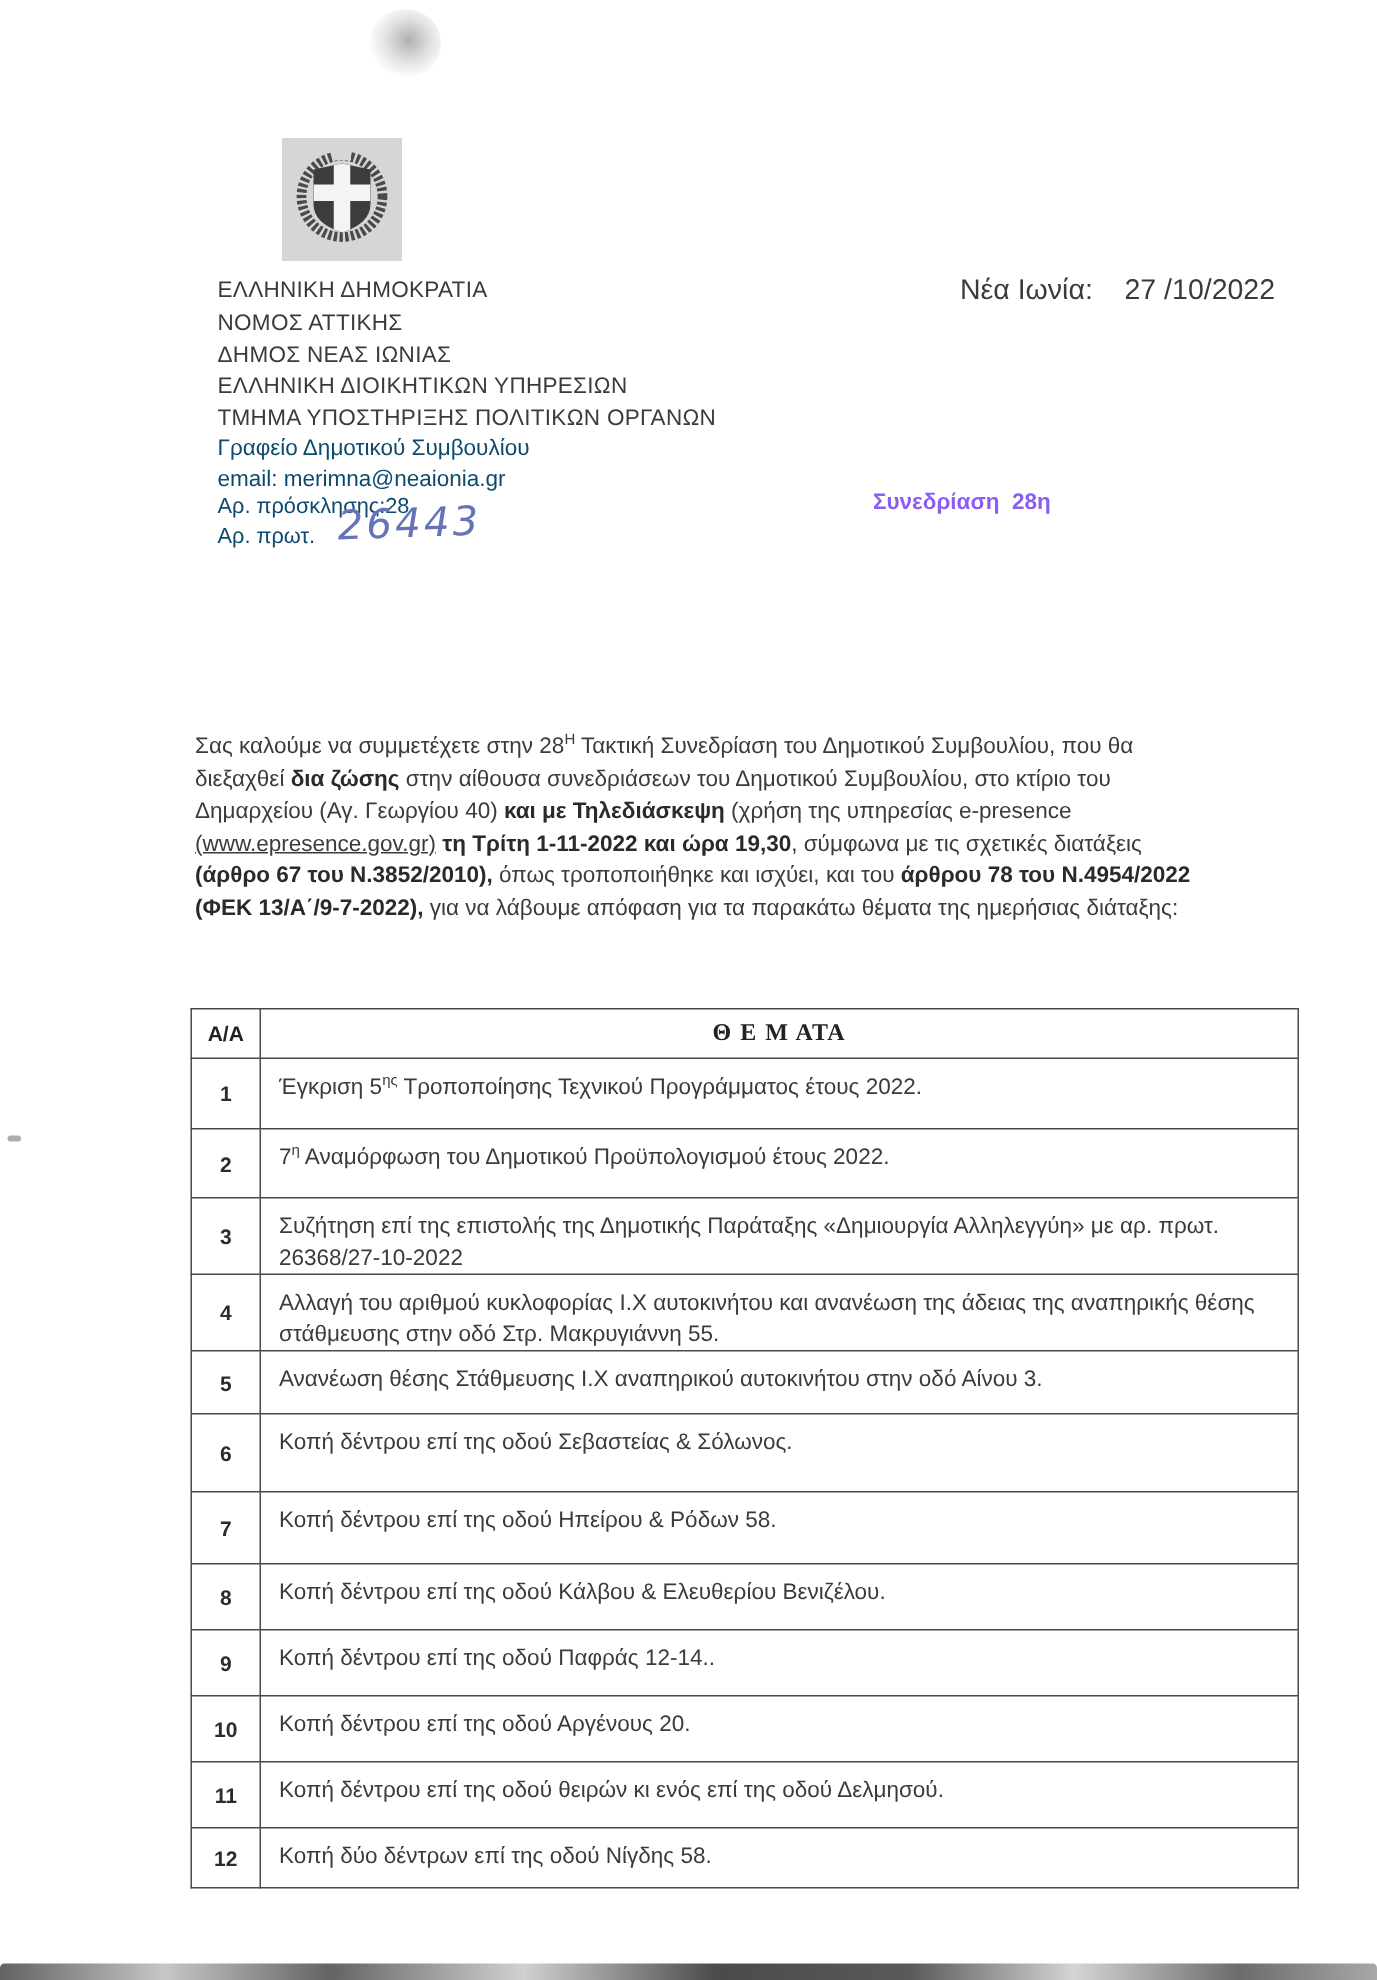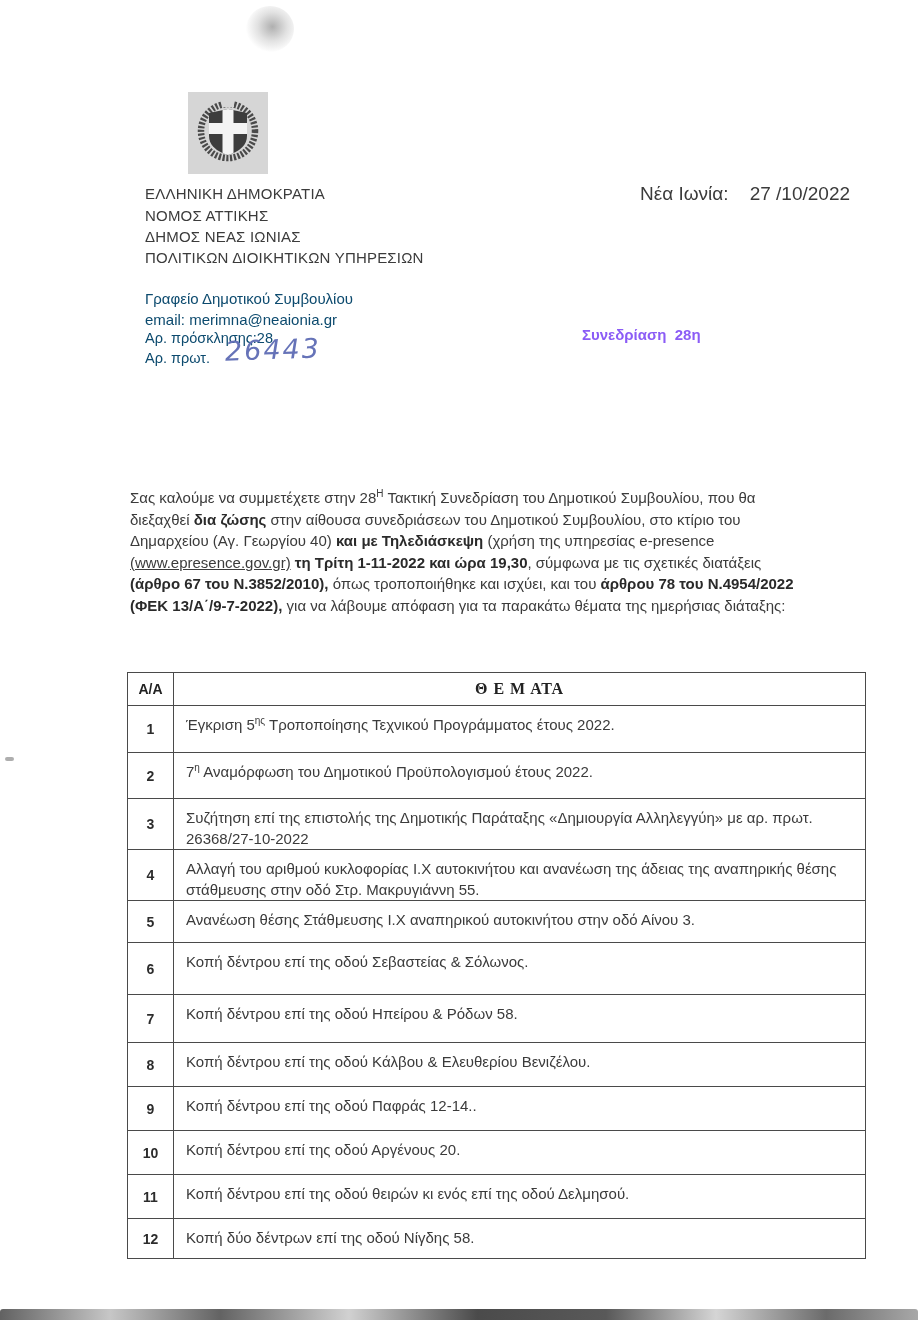--- a/index.html
+++ b/index.html
@@ -92,21 +92,22 @@
       <g clip-path="url(#shieldclip)">
         <rect x="34.5" y="15" width="11" height="50" fill="#f4f4f4"></rect>
         <rect x="18" y="31" width="44" height="11" fill="#f4f4f4"></rect>
       </g>
     </svg>
   </div>
 
   <div class="abs hdr-line" style="top:183px">ΕΛΛΗΝΙΚΗ ΔΗΜΟΚΡΑΤΙΑ</div>
   <div class="abs hdr-line" style="top:205px">ΝΟΜΟΣ ΑΤΤΙΚΗΣ</div>
   <div class="abs hdr-line" style="top:226px">ΔΗΜΟΣ ΝΕΑΣ ΙΩΝΙΑΣ</div>
-  <div class="abs hdr-line" style="top:247px">ΠΟΛΙΤΙΚΩΝ ΔΙΟΙΚΗΤΙΚΩΝ ΥΠΗΡΕΣΙΩΝ</div>
+  <div class="abs hdr-line" style="top:247px">ΕΛΛΗΝΙΚΗ ΔΙΟΙΚΗΤΙΚΩΝ ΥΠΗΡΕΣΙΩΝ</div>
+  <div class="abs hdr-line" style="top:268px">ΤΜΗΜΑ ΥΠΟΣΤΗΡΙΞΗΣ ΠΟΛΙΤΙΚΩΝ ΟΡΓΑΝΩΝ</div>
   <div class="abs office" style="top:290px">Γραφείο Δημοτικού Συμβουλίου</div>
   <div class="abs office" style="top:311px">email: merimna@neaionia.gr</div>
   <div class="abs office small" style="top:330px">Αρ. πρόσκλησης:28</div>
   <div class="abs office small" style="top:350px">Αρ. πρωτ.</div>
   <div class="abs handwritten" style="left:225px; top:334px">26443</div>
 
   <div class="abs date-line pre">Νέα Ιωνία:    27 /10/2022</div>
   <div class="abs session pre">Συνεδρίαση  28η</div>
 
 

